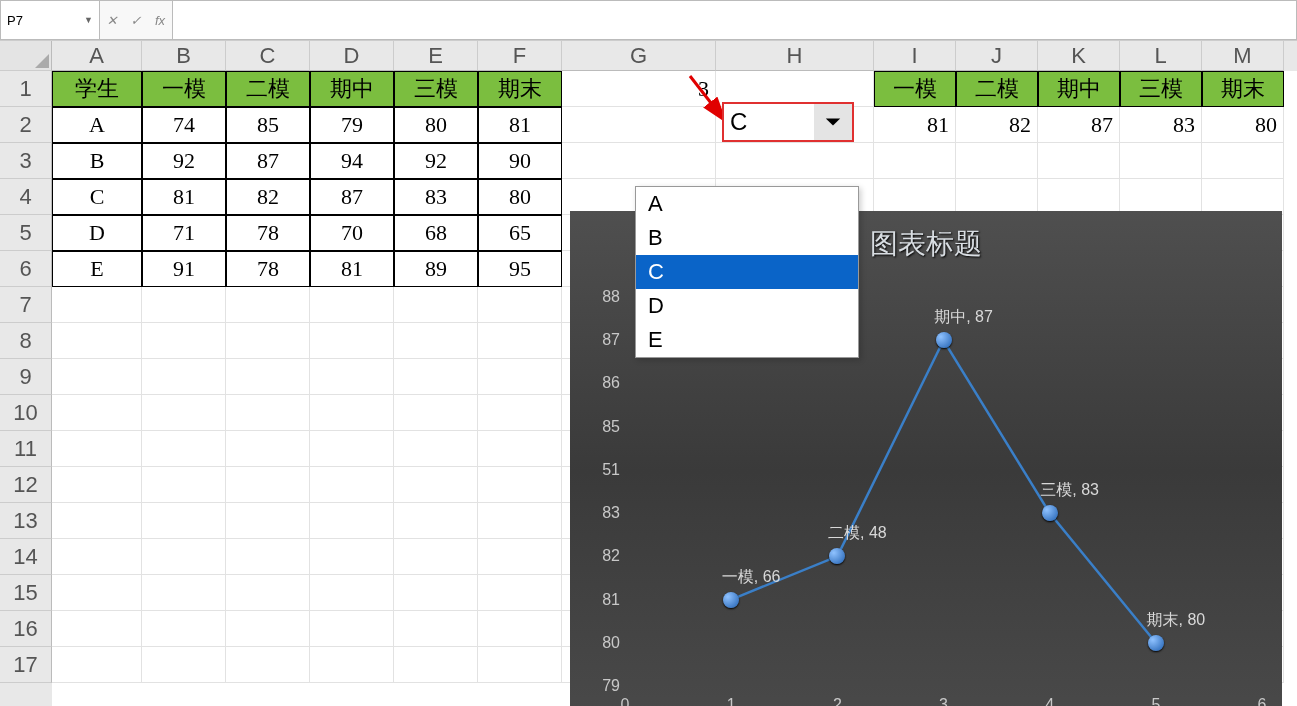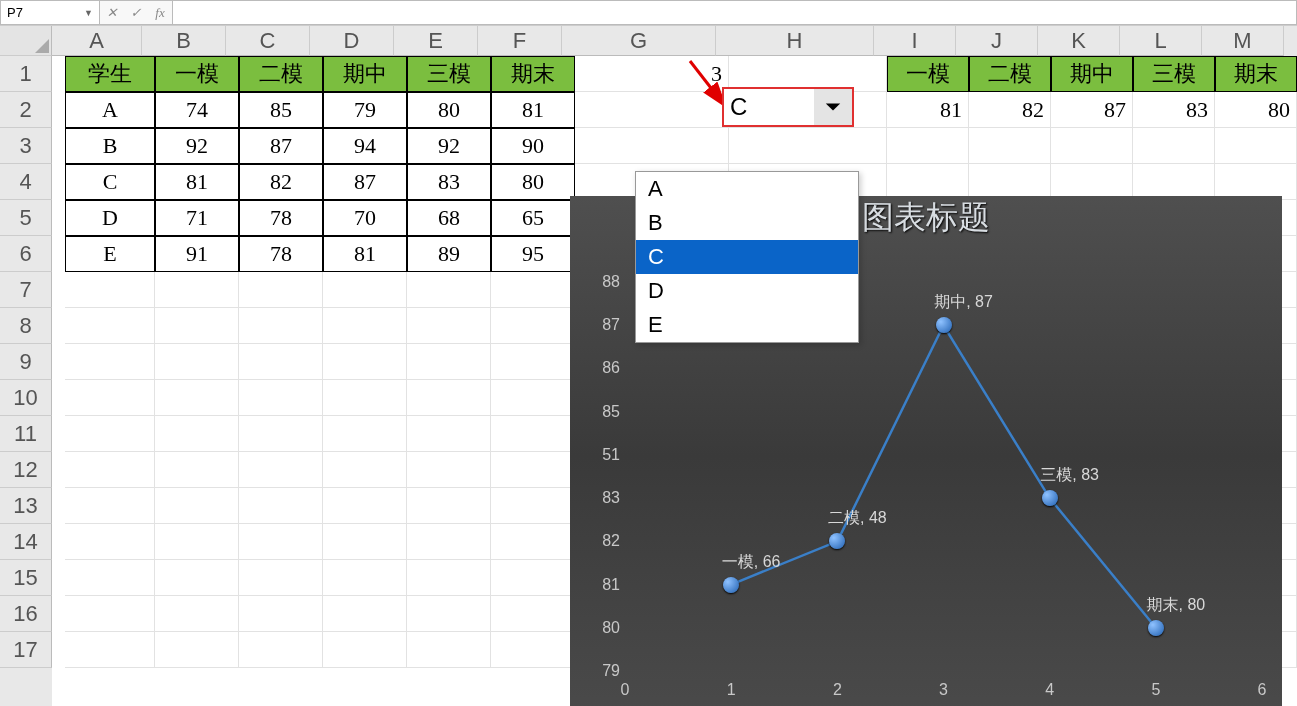--- a/index.html
+++ b/index.html
@@ -1,39 +1,39 @@
 <!DOCTYPE html>
 <html><head>
 <meta charset="utf-8">
 <style>
   * { box-sizing: border-box; margin: 0; padding: 0; }
   html, body { width: 1297px; height: 706px; font-family: "SimSun", "宋体", serif; background: #fff; overflow: hidden; }
 
   
-  .formula-bar { height: 26px; border-bottom: 1px solid #ccc; display: flex; align-items: stretch; background: #c4b5fd; font-family: Arial, sans-serif; font-size: 13px; }
+  .formula-bar { height: 41px; border-bottom: 1px solid #ccc; display: flex; align-items: stretch; background: #c4b5fd; font-family: Arial, sans-serif; font-size: 13px; }
   .name-box { width: 100px; border: 1px solid #bbb; background: #fff; display: flex; align-items: center; padding: 0 6px; }
   .name-box .drop { margin-left: auto; font-size: 9px; color: #666; }
   .fb-btns { display: flex; align-items: center; border: 1px solid #bbb; border-left: none; background: #f8f8f8; }
   .fb-btn { width: 24px; text-align: center; color: #888; font-style: italic; }
-  .fx { font-style: italic; font-family: Liberation Serif, serif; text-align: center; }
+  .fx { font-style: italic; font-family: Liberation Sans, sans-serif; text-align: center; }
   .fb-input { flex: 1; border: 1px solid #bbb; border-left: none; background: #fff; }
 
   
   .grid-wrap { position: relative; display: flex; height: calc(100% - 26px); }
   .row-headers { display: flex; flex-direction: column; background: #e8e8e8; }
   .rh { width: 52px; height: 36px; border-right: 1px solid #bbb; border-bottom: 1px solid #ccc; display: flex; align-items: center; justify-content: center; font-size: 22px; color: #555; font-family: Arial, sans-serif; }
   .rh.corner { height: 30px; background: #e4e4e4; position: relative; }
   .rh.corner::after { content:""; position:absolute; right:2px; bottom:2px; width:0; height:0; border-style:solid; border-width:0 0 14px 14px; border-color:transparent transparent #aaa transparent; }
 
   .col-area { flex: 1; overflow: hidden; }
   .col-headers { display: flex; height: 30px; background: #e8e8e8; }
   .ch { border-right: 1px solid #ccc; border-bottom: 1px solid #bbb; display: flex; align-items:center; justify-content:center; font-size: 22px; color: #555; font-family: Arial, sans-serif; }
 
   .cells { display: flex; flex-direction: column; }
-  .row { display: flex; height: 36px; justify-content: flex-end; }
+  .row { display: flex; height: 36px; }
   .cell { border-right: 1px solid #e2e2e2; border-bottom: 1px solid #e2e2e2; display:flex; align-items:center; justify-content:center; font-size: 22px; }
 
   
   .hdr { background: #7bbe3f; color: #000; border: 1px solid #000; }
   .bord { border: 1px solid #000; }
 
   
   .wA { width: 90px; } .wB { width: 84px; } .wC { width: 84px; } .wD { width: 84px; } .wE { width: 84px; } .wF { width: 84px; }
   .wG { width: 154px; } .wH { width: 158px; } .wI { width: 82px; } .wJ { width: 82px; } .wK { width: 82px; } .wL { width: 82px; } .wM { width: 82px; }
 
@@ -45,21 +45,21 @@
 
   .dropdown { position: absolute; left: 635px; top: 145px; width: 224px; background: #fff; border: 1px solid #999; z-index: 25; box-shadow: 2px 2px 6px rgba(0,0,0,.2); }
   .dropdown .opt { height: 34px; display:flex; align-items:center; padding-left: 12px; font-size: 22px; font-family: Arial, sans-serif; }
   .dropdown .opt.sel { background: #0a64c8; color: #fff; }
 
   
   .arrow { position:absolute; left:560px; top:30px; z-index:20; pointer-events:none; }
 
   
   .chart { position: absolute; left: 570px; top: 170px; width: 712px; height: 520px; background: linear-gradient(180deg,#4f4f4f 0%, #3a3a3a 50%, #4a4a4a 100%); z-index: 10; padding: 14px 20px 10px 20px; font-family: "Microsoft YaHei", Arial, sans-serif; color: #c8c8c8; }
-  .chart-title { position:absolute; left:50%; top:0; transform:translateX(-50%); font-size: 32px; color:#d8dde2; text-shadow: 1px 1px 2px #000; }
+  .chart-title { position:absolute; left:50%; top:14px; transform:translateX(-50%); font-size: 28px; color:#d8dde2; text-shadow: 1px 1px 2px #000; }
   .plot { position:absolute; left:55px; top:86px; right:20px; bottom:45px; }
   .ytick { position:absolute; left:-35px; width:30px; text-align:right; font-size:16px; }
   .xtick { position:absolute; bottom:-28px; font-size:16px; transform:translateX(-50%); }
   .marker { position:absolute; width:16px; height:16px; border-radius:50%; background:radial-gradient(circle at 30% 30%, #8fc2ff, #1f5fb0); transform:translate(-50%,-50%); box-shadow:0 1px 2px #000; }
   .dlabel { position:absolute; color:#d8d8d8; font-size:16px; white-space:nowrap; transform:translate(-50%,-100%); }
   svg.linepath { position:absolute; inset:0; width:100%; height:100%; overflow:visible; }
 </style>
 </head>
 <body>
 

